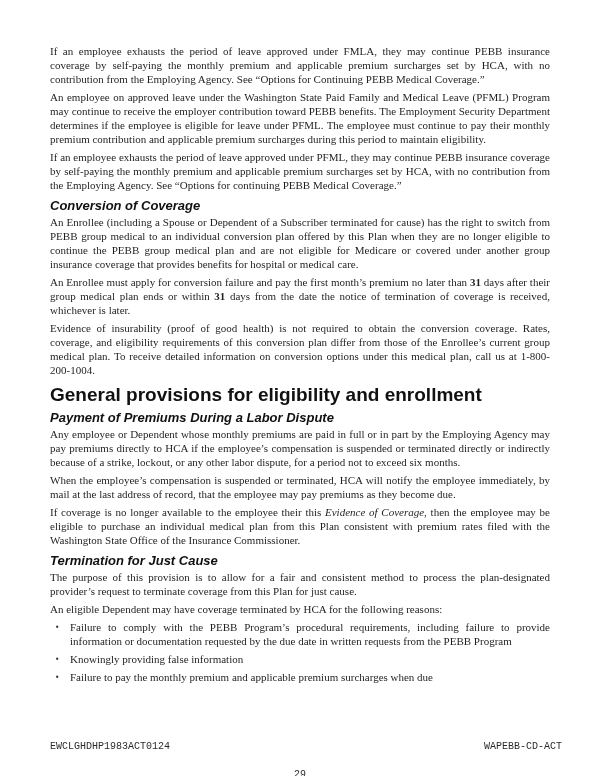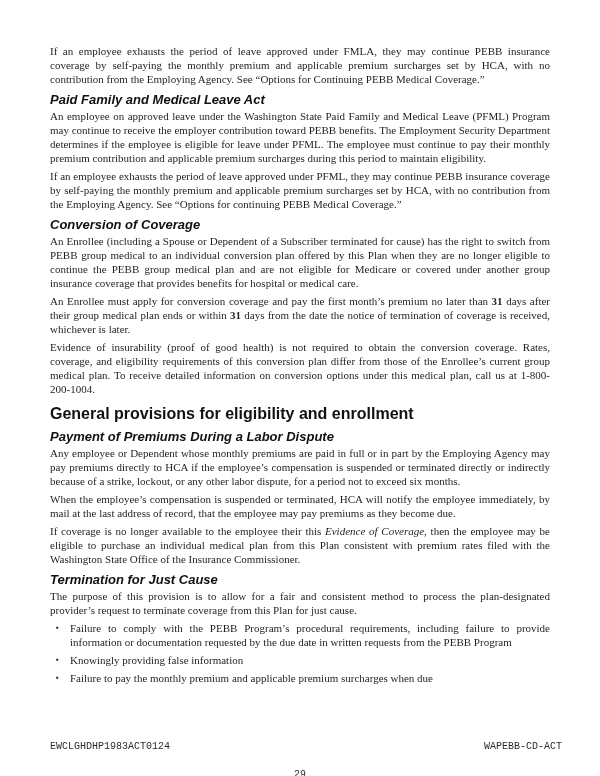--- a/index.html
+++ b/index.html
@@ -34,21 +34,21 @@
     font-weight: bold;
     font-style: italic;
     font-size: 13px;
     line-height: 15px;
     margin: 6px 0 2px 0;
     color: #111111;
   }
   h1.main-heading {
     font-family: "Liberation Sans", sans-serif;
     font-weight: bold;
-    font-size: 16px;
+    font-size: 19px;
     line-height: 19px;
     margin: 8px 0 3px 0;
     color: #111111;
   }
   .bold { font-weight: bold; }
   .italic { font-style: italic; }
   .bullet-row {
     display: flex;
     margin: 0 0 4px 0;
   }
@@ -85,38 +85,38 @@
   .footer .center { position: absolute; left: 0; right: 12px; text-align: center; margin-top: 28px; }
 </style>
 </head>
 <body>
 
 <div class="page">
   <div class="content">
 
     <p class="body">If an employee exhausts the period of leave approved under FMLA, they may continue PEBB insurance coverage by self-paying the monthly premium and applicable premium surcharges set by HCA, with no contribution from the Employing Agency. See “Options for Continuing PEBB Medical Coverage.”</p>
 
-    <h2 class="sub-heading">Paid Family and Medical Leave Act</h2>
     <p class="body">An employee on approved leave under the Washington State Paid Family and Medical Leave (PFML) Program may continue to receive the employer contribution toward PEBB benefits. The Employment Security Department determines if the employee is eligible for leave under PFML. The employee must continue to pay their monthly premium contribution and applicable premium surcharges during this period to maintain eligibility.</p>
     <p class="body">If an employee exhausts the period of leave approved under PFML, they may continue PEBB insurance coverage by self-paying the monthly premium and applicable premium surcharges set by HCA, with no contribution from the Employing Agency. See “Options for continuing PEBB Medical Coverage.”</p>
 
     <h2 class="sub-heading">Conversion of Coverage</h2>
     <p class="body">An Enrollee (including a Spouse or Dependent of a Subscriber terminated for cause) has the right to switch from PEBB group medical to an individual conversion plan offered by this Plan when they are no longer eligible to continue the PEBB group medical plan and are not eligible for Medicare or covered under another group insurance coverage that provides benefits for hospital or medical care.</p>
-    <p class="body"><span>An Enrollee must apply for conversion coverage and pay the first month’s premium no later than </span><span class="bold">31</span><span> days after their group medical plan ends or within </span><span class="bold">31</span><span> days from the date the notice of termination of coverage is received, whichever is later.</span></p>
+    <p class="body"><span>An Enrollee must apply for conversion failure and pay the first month’s premium no later than </span><span class="bold">31</span><span> days after their group medical plan ends or within </span><span class="bold">31</span><span> days from the date the notice of termination of coverage is received, whichever is later.</span></p>
     <p class="body">Evidence of insurability (proof of good health) is not required to obtain the conversion coverage. Rates, coverage, and eligibility requirements of this conversion plan differ from those of the Enrollee’s current group medical plan. To receive detailed information on conversion options under this medical plan, call us at 1-800-200-1004.</p>
 
     <h1 class="main-heading">General provisions for eligibility and enrollment</h1>
 
     <h2 class="sub-heading">Payment of Premiums During a Labor Dispute</h2>
     <p class="body">Any employee or Dependent whose monthly premiums are paid in full or in part by the Employing Agency may pay premiums directly to HCA if the employee’s compensation is suspended or terminated directly or indirectly because of a strike, lockout, or any other labor dispute, for a period not to exceed six months.</p>
     <p class="body">When the employee’s compensation is suspended or terminated, HCA will notify the employee immediately, by mail at the last address of record, that the employee may pay premiums as they become due.</p>
     <p class="body"><span>If coverage is no longer available to the employee their this </span><span class="italic">Evidence of Coverage</span><span>, then the employee may be eligible to purchase an individual medical plan from this Plan consistent with premium rates filed with the Washington State Office of the Insurance Commissioner.</span></p>
 
     <h2 class="sub-heading">Termination for Just Cause</h2>
     <p class="body">The purpose of this provision is to allow for a fair and consistent method to process the plan-designated provider’s request to terminate coverage from this Plan for just cause.</p>
+    <p class="body">An eligible Dependent may have coverage terminated by HCA for the following reasons:</p>
 
     <div class="bullet-row">
       <span class="bullet-marker">▪</span>
       <span class="bullet-text">Failure to comply with the PEBB Program’s procedural requirements, including failure to provide information or documentation requested by the due date in written requests from the PEBB Program</span>
     </div>
     <div class="bullet-row">
       <span class="bullet-marker">▪</span>
       <span class="bullet-text">Knowingly providing false information</span>
     </div>
     <div class="bullet-row">

